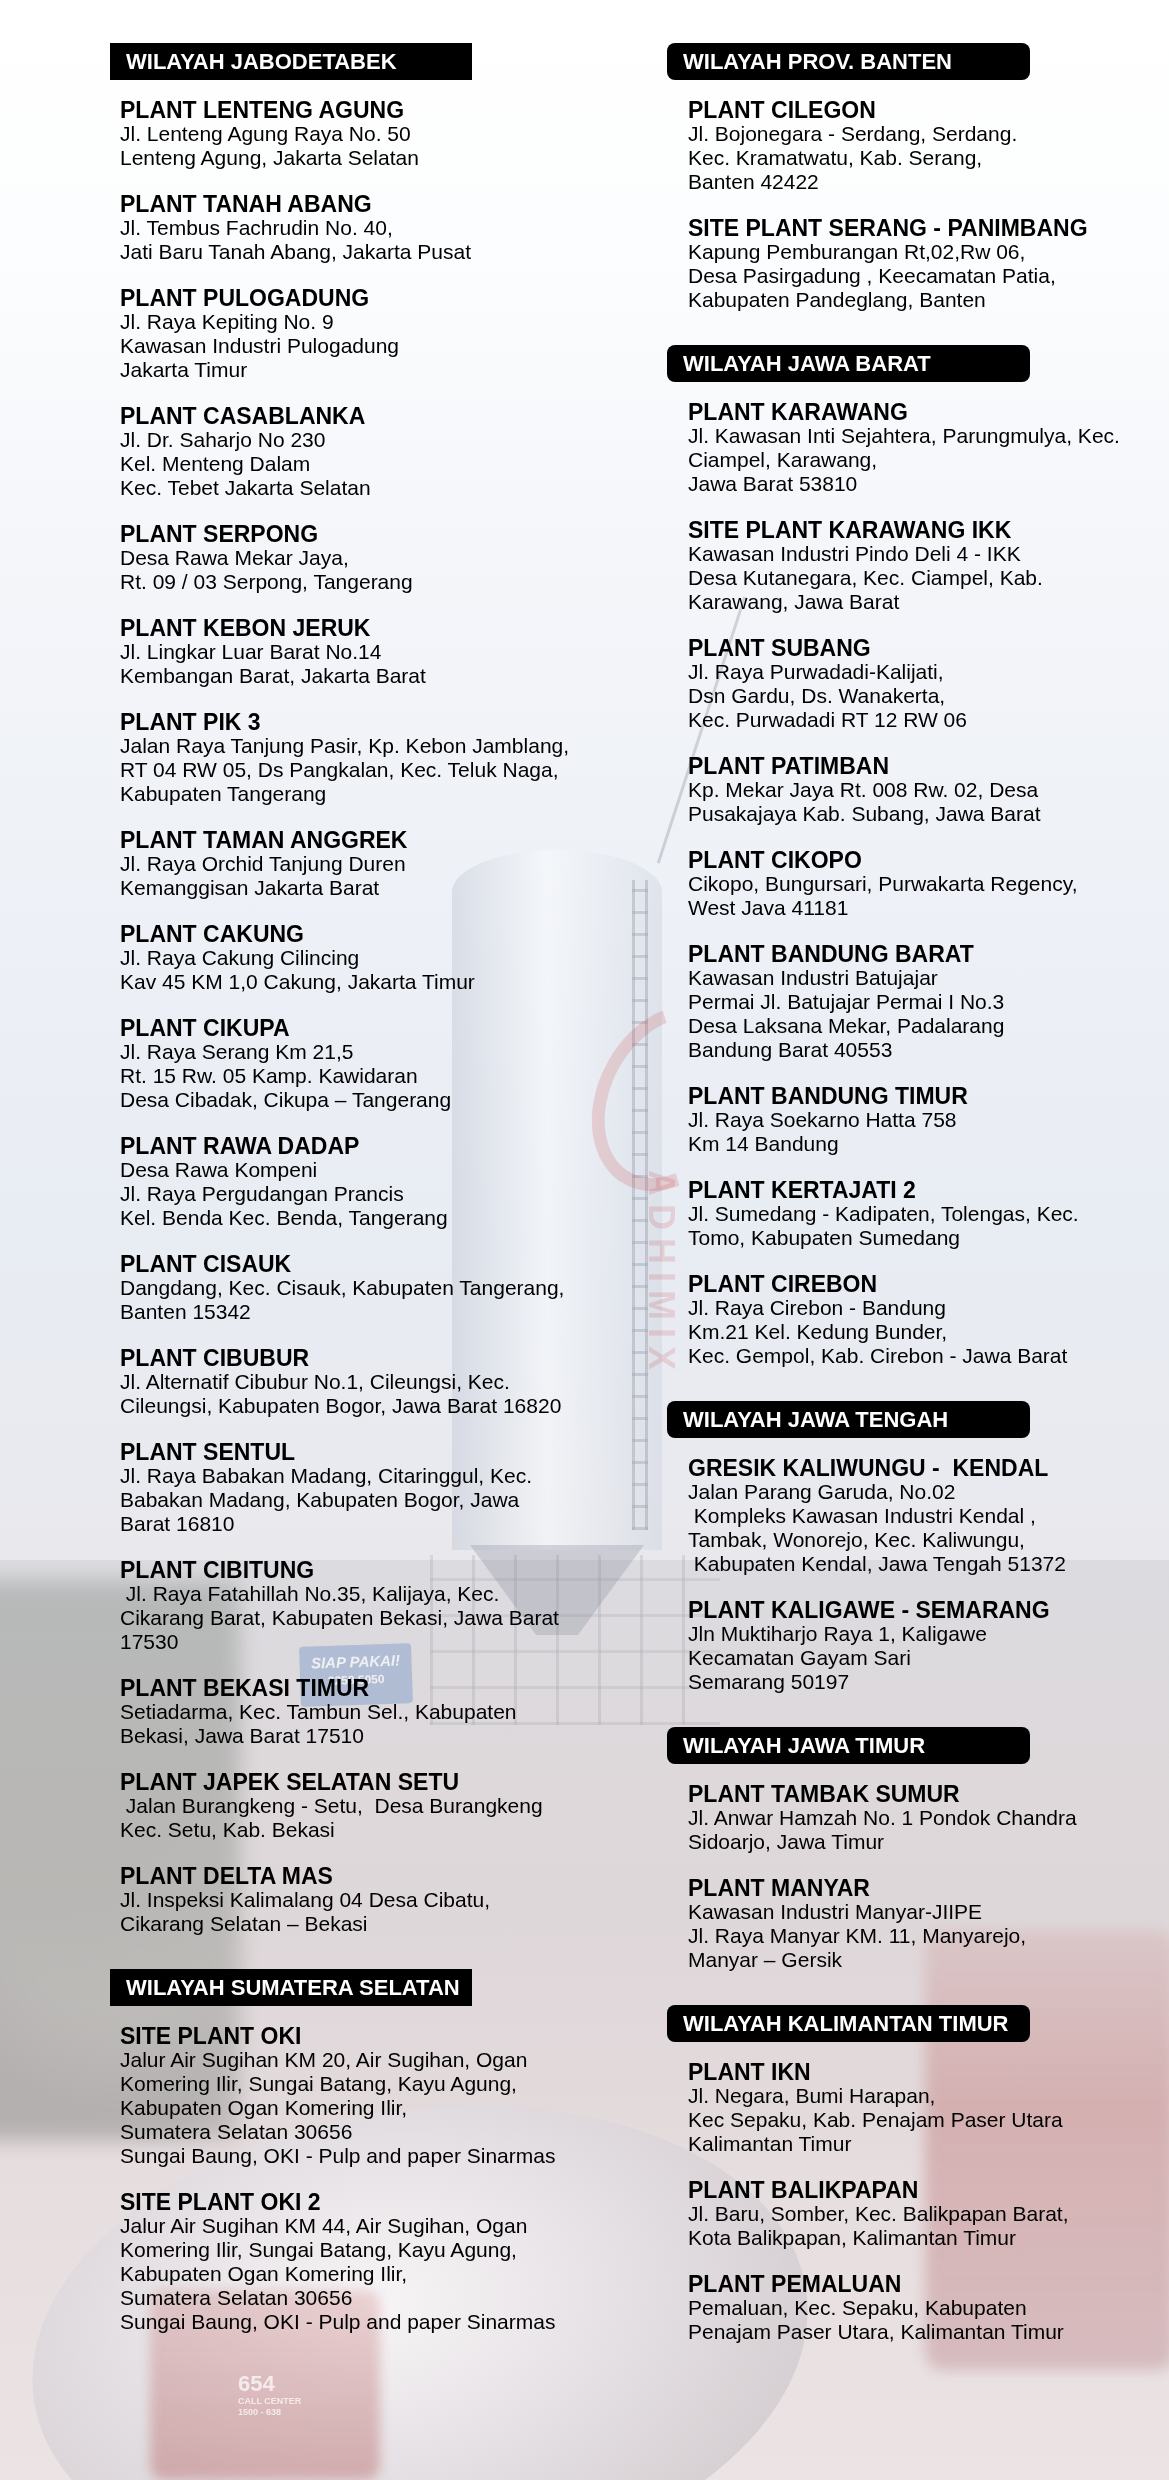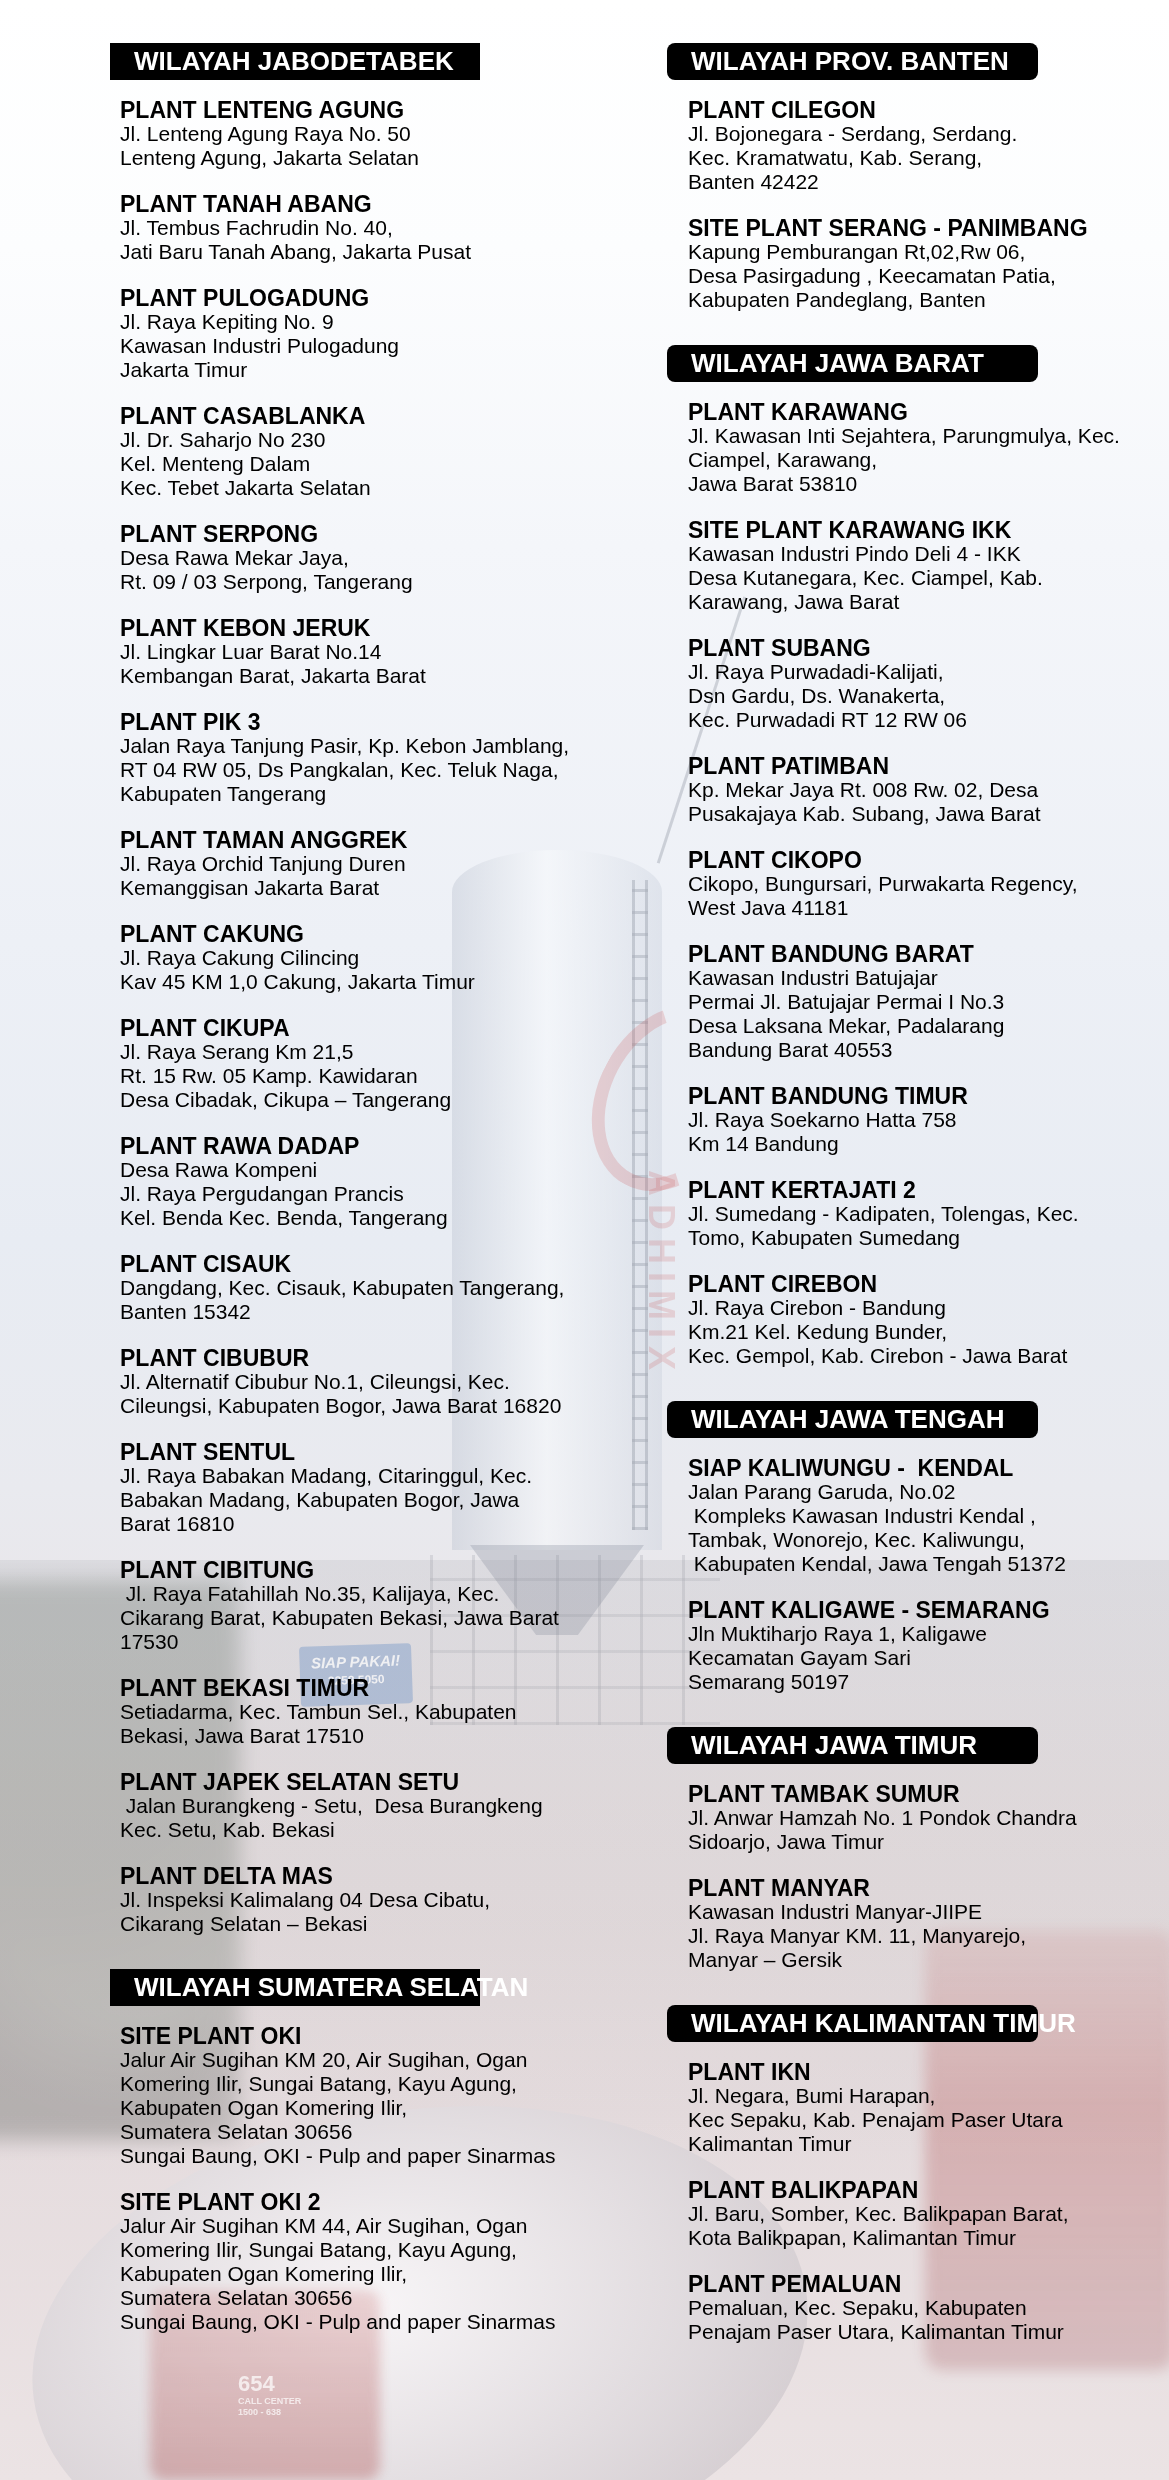--- a/index.html
+++ b/index.html
@@ -57,22 +57,22 @@
   .bg-truck-badge{left:238px;top:2372px;width:90px;text-align:left;opacity:.75;color:rgba(255,255,255,.95);}
   .bg-truck-badge .num{position:static;display:block;font-weight:700;font-size:22px;line-height:24px;}
   .bg-truck-badge .cap{position:static;display:block;font-weight:700;font-size:9px;line-height:11px;}
   .bg-truck-badge .ph{position:static;display:block;font-weight:700;font-size:9px;line-height:11px;}
   
   .col{position:absolute;top:43px;z-index:2;}
   #col-0{left:110px;width:452px;}
   #col-1{left:667px;width:478px;}
   .section{margin:0;}
   .col > .section + .section{margin-top:33px;}
-  .section-bar{background:#000;color:#fff;font-weight:700;font-size:26px;line-height:37px;height:37px;
-    padding-left:24px;margin-bottom:18px;white-space:pre;}
+  .section-bar{background:#000;color:#fff;font-weight:700;font-size:22px;line-height:37px;height:37px;
+    padding-left:16px;margin-bottom:18px;white-space:pre;}
   #col-0 .section-bar{width:346px;}
   #col-1 .section-bar{width:347px;border-radius:8px;}
   .plant{margin-bottom:22px;}
   #col-0 .plant{padding-left:10px;}
   #col-1 .plant{padding-left:21px;}
   .plant-name{font-weight:700;font-size:23px;line-height:24px;white-space:pre;}
   .addr-line{font-size:21px;line-height:24px;white-space:pre;}
 </style>
 </head>
 <body>
@@ -327,21 +327,21 @@
           <div class="addr-line">Km.21 Kel. Kedung Bunder,</div>
           <div class="addr-line">Kec. Gempol, Kab. Cirebon - Jawa Barat</div>
         </div>
 </div>
   </div>
 
   <div class="section">
     <div class="section-bar">WILAYAH JAWA TENGAH</div>
     <div class="entries">
   <div class="plant">
-    <div class="plant-name">SIAP KALIWUNGU -  KENDAL</div>
+    <div class="plant-name">GRESIK KALIWUNGU -  KENDAL</div>
   <div class="addr-line">Jalan Parang Garuda, No.02</div>
           <div class="addr-line"> Kompleks Kawasan Industri Kendal ,</div>
           <div class="addr-line">Tambak, Wonorejo, Kec. Kaliwungu,</div>
           <div class="addr-line"> Kabupaten Kendal, Jawa Tengah 51372</div>
         </div>
 
   <div class="plant">
     <div class="plant-name">PLANT KALIGAWE - SEMARANG</div>
   <div class="addr-line">Jln Muktiharjo Raya 1, Kaligawe</div>
           <div class="addr-line">Kecamatan Gayam Sari</div>

